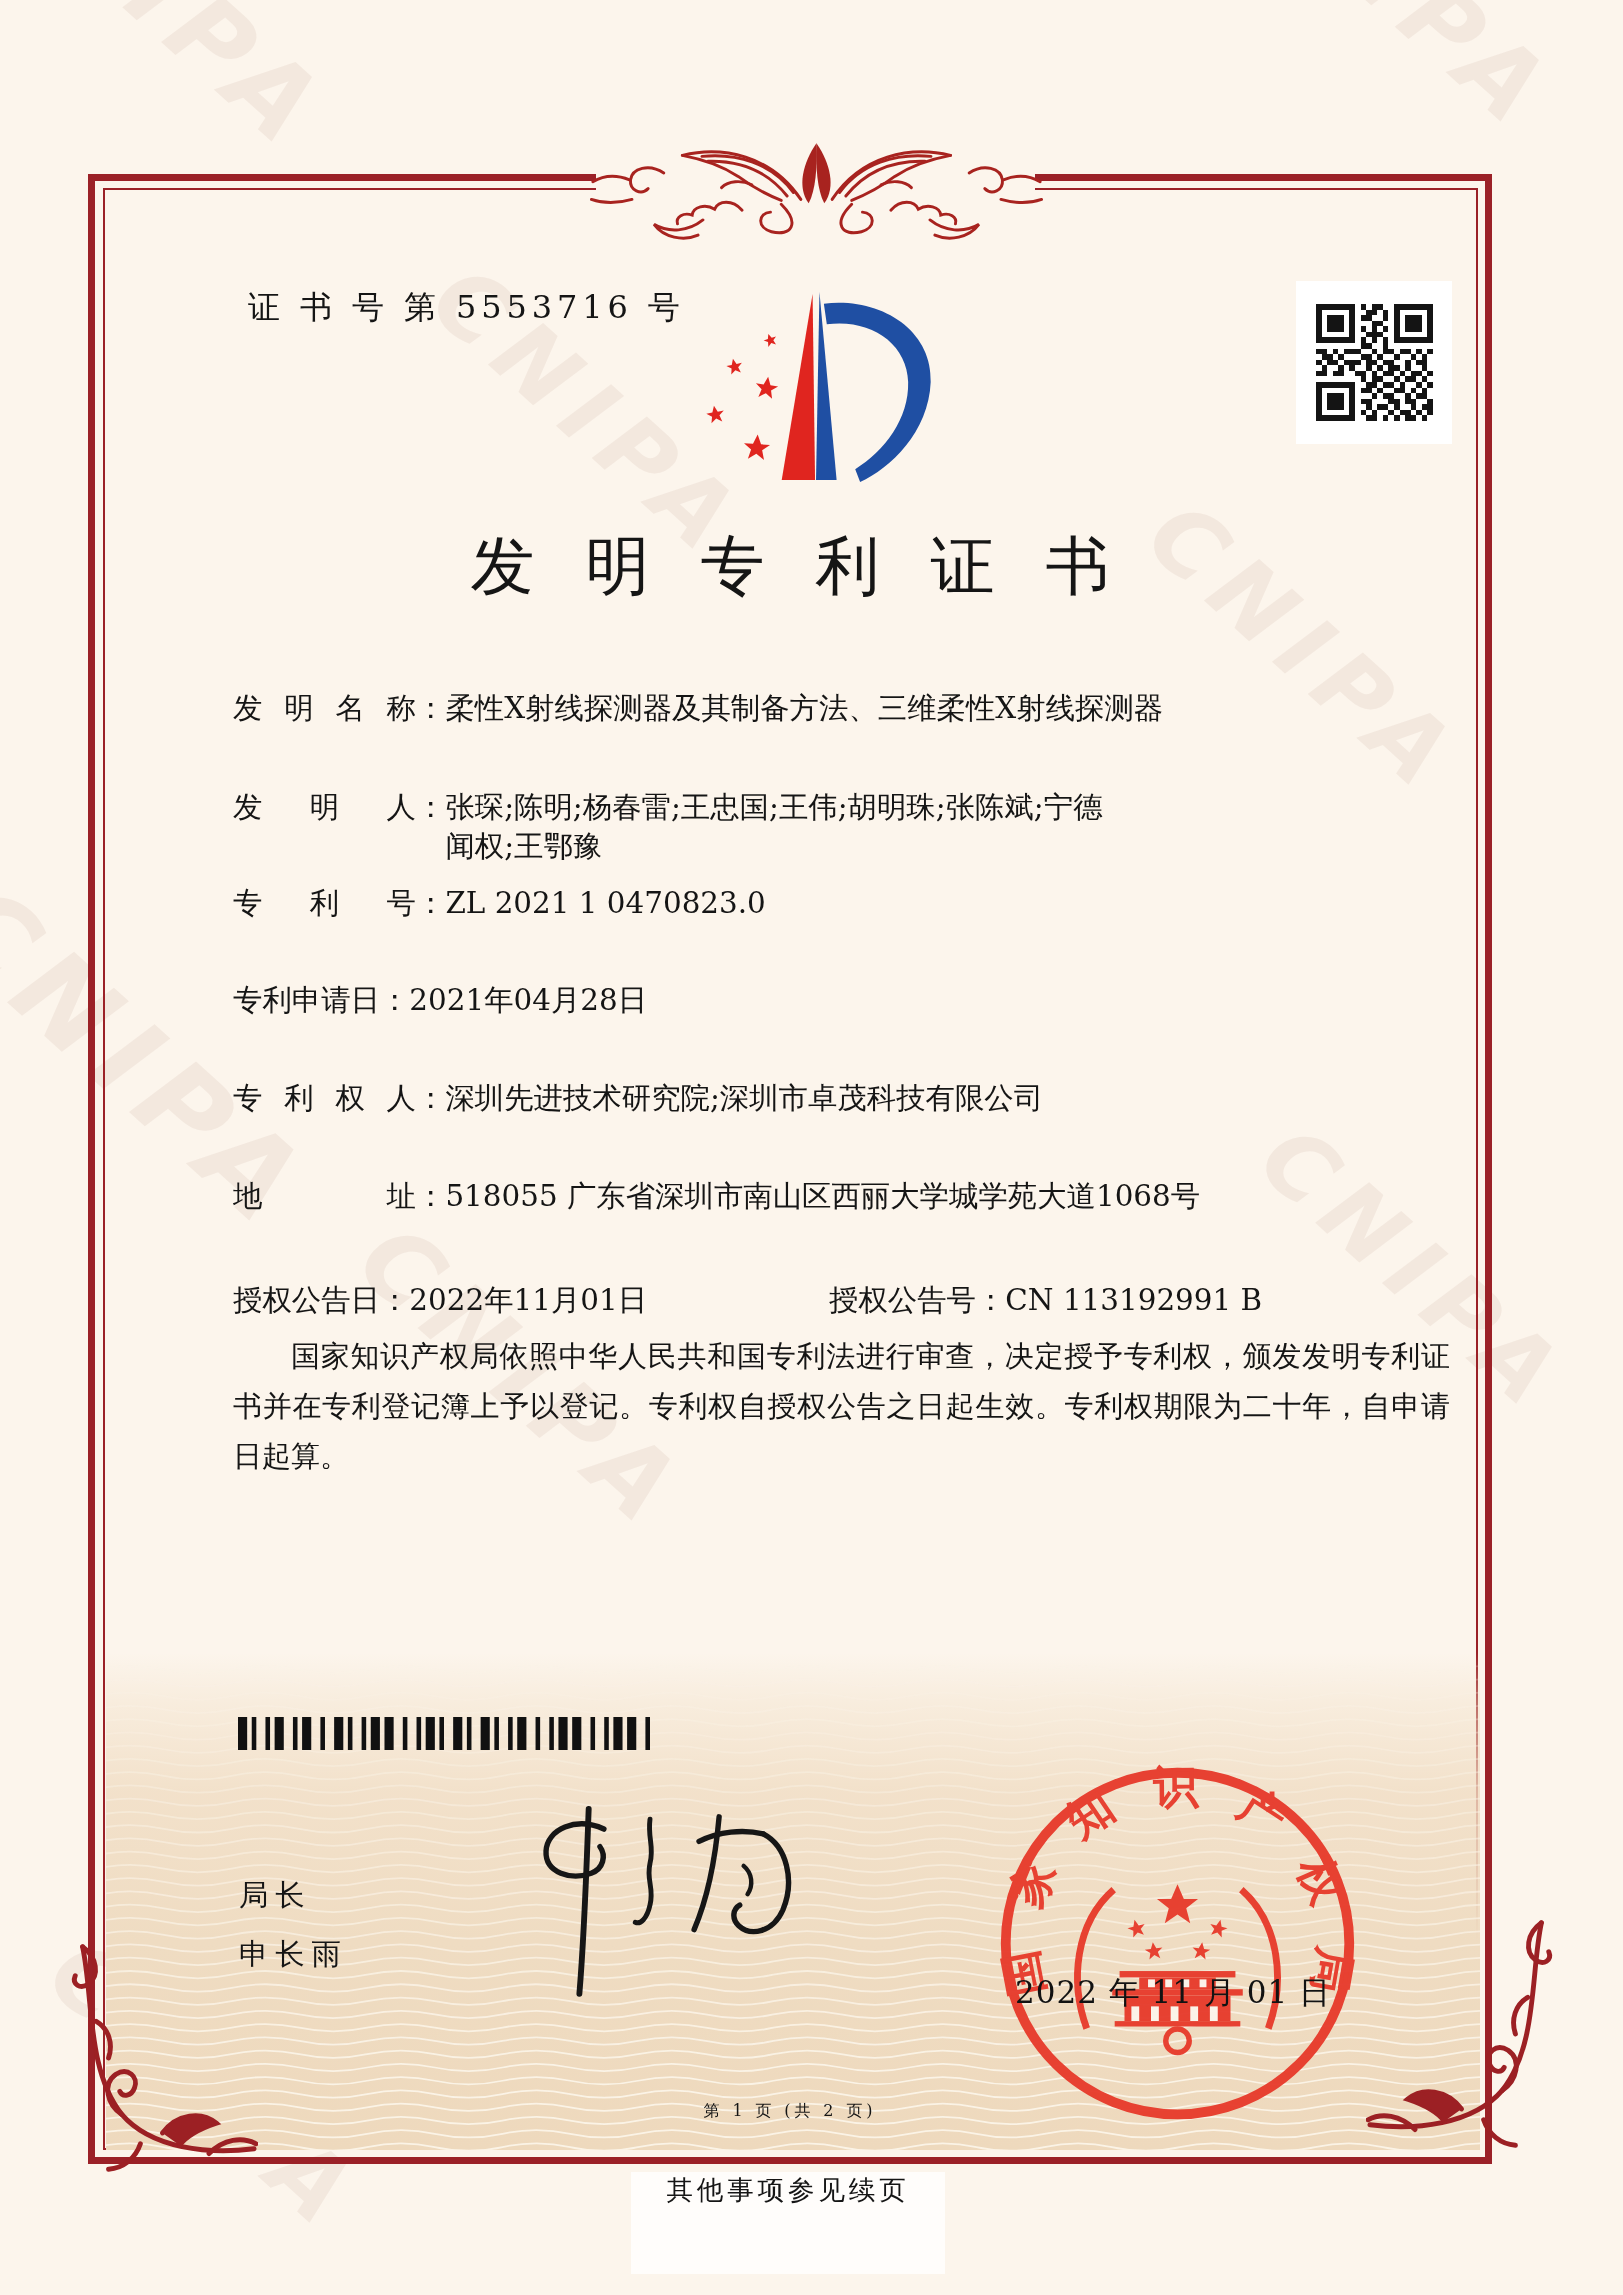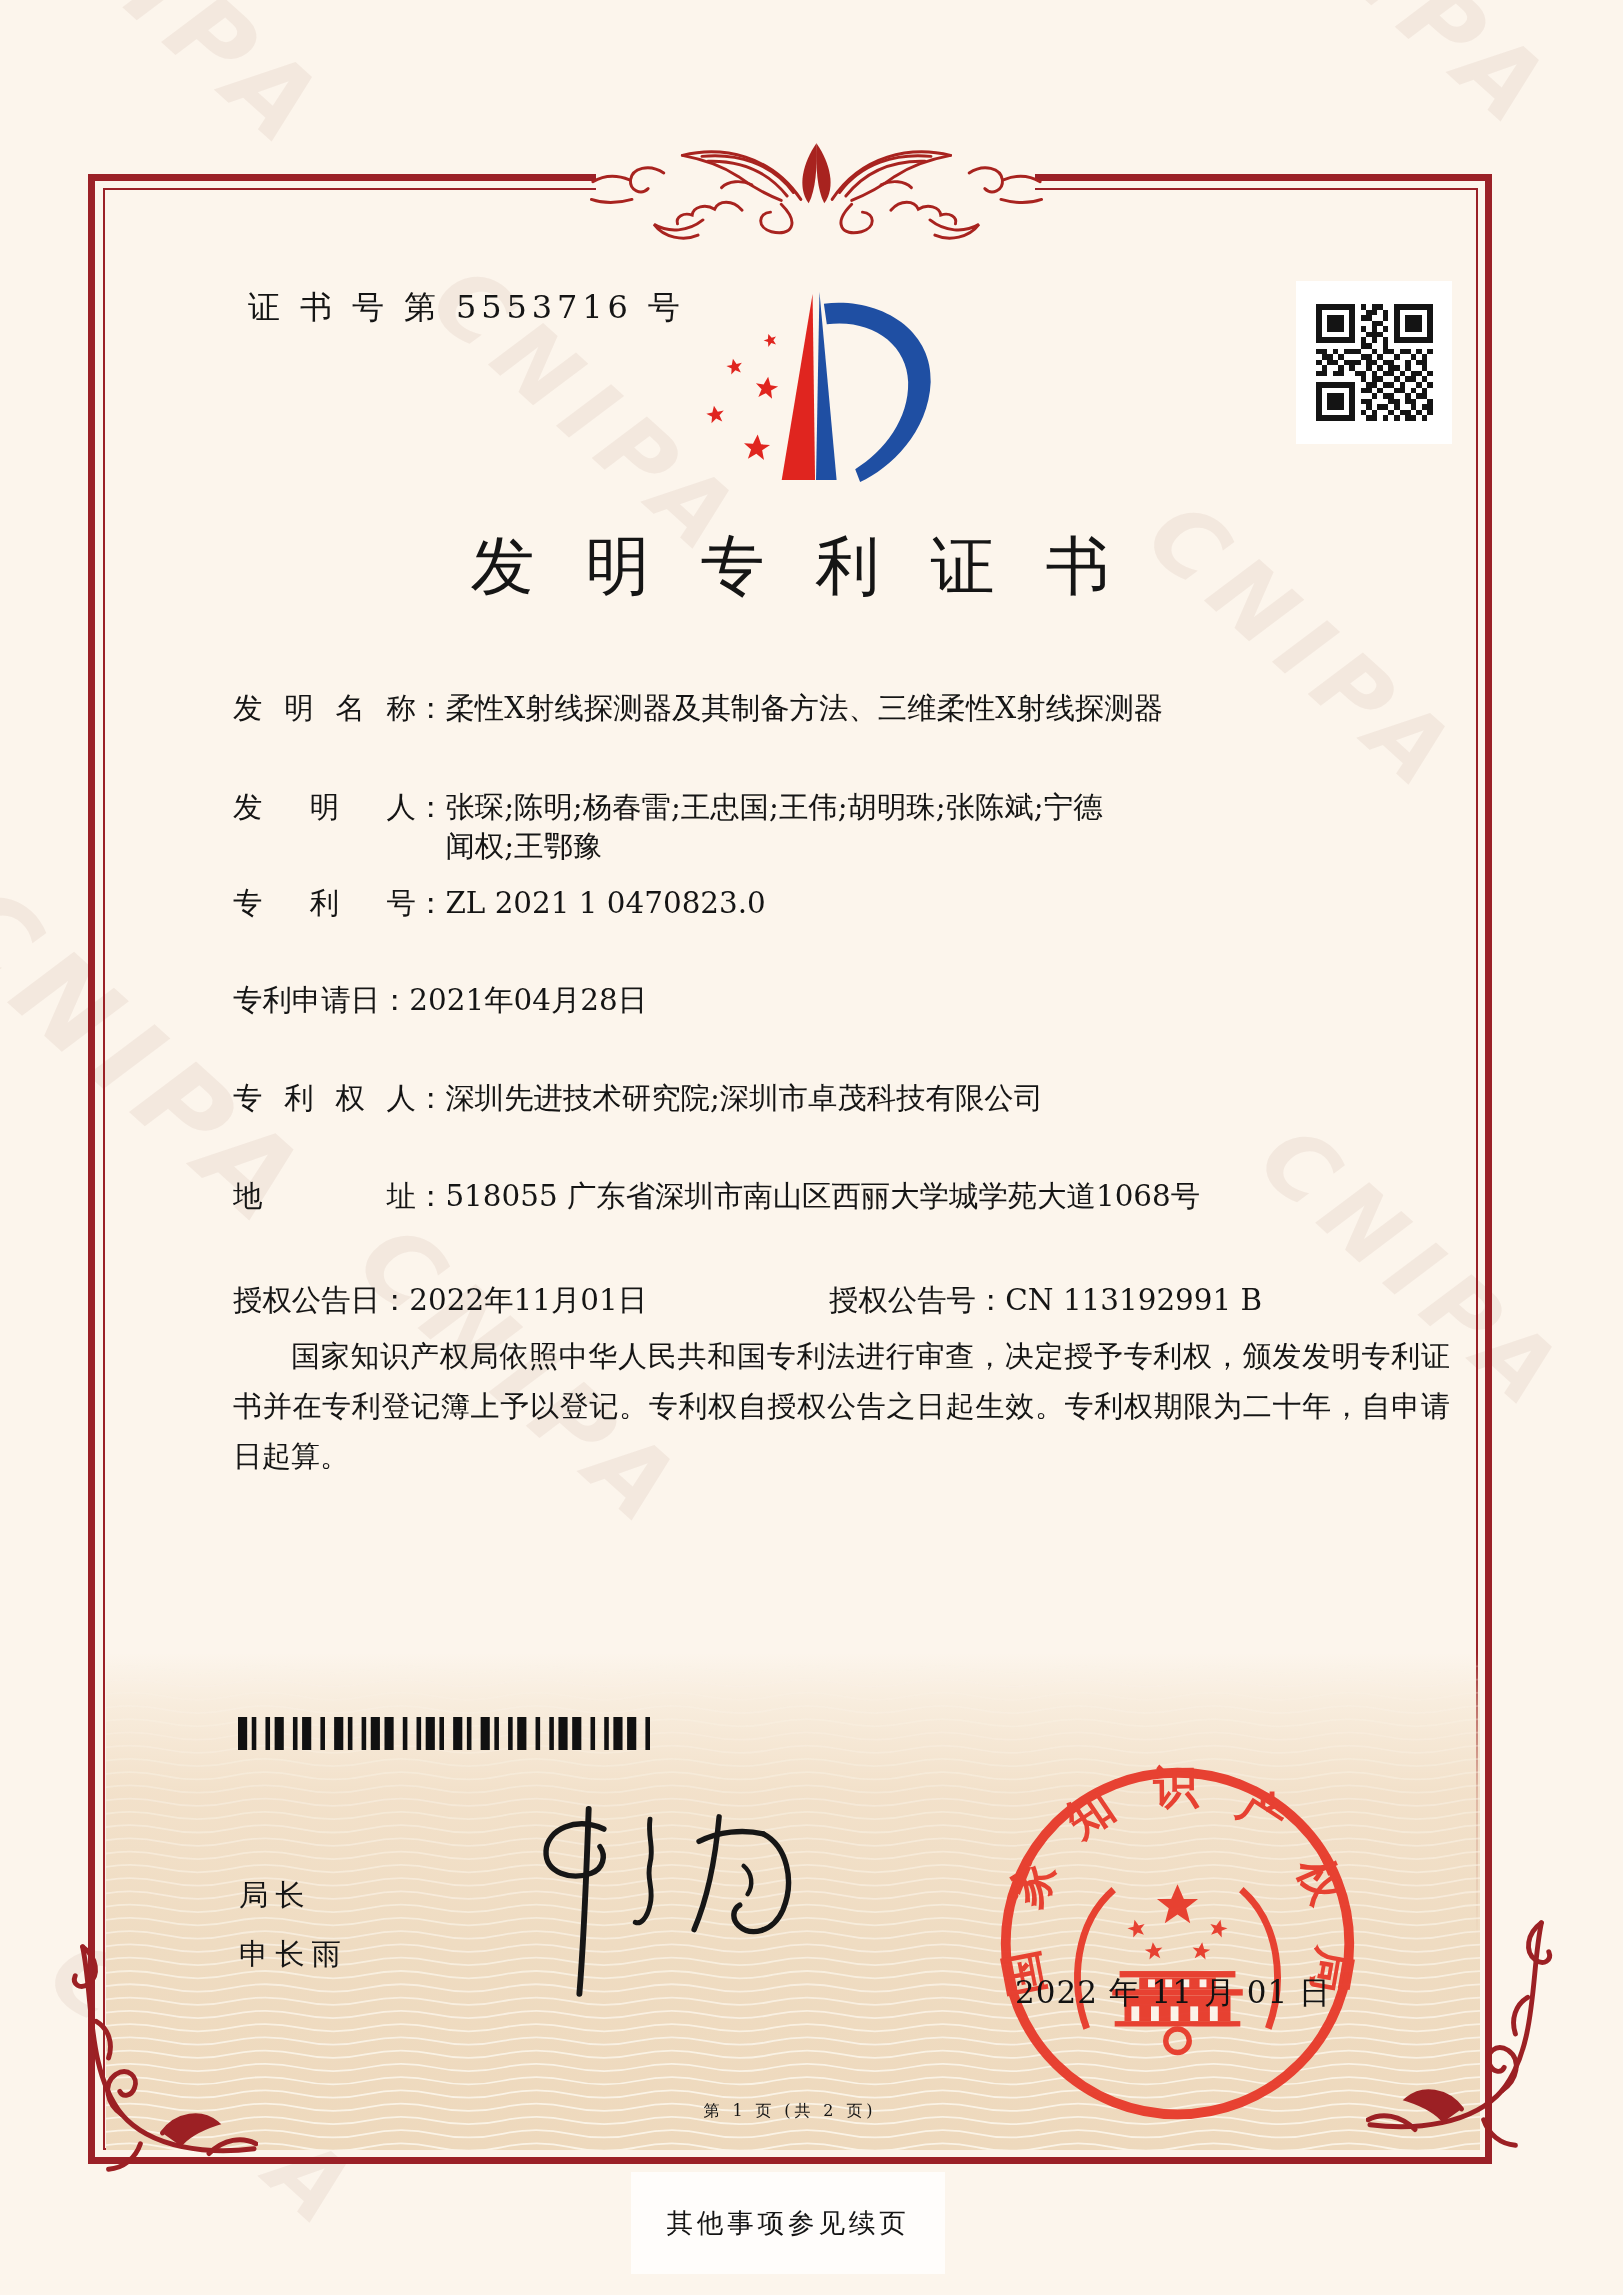--- a/index.html
+++ b/index.html
@@ -58,21 +58,21 @@
   #barcode{left:238px;top:1717px;width:412px;height:33px;z-index:4}
   #barcode svg{width:100%;height:100%}
   .hei{font-family:Liberation Serif, serif}
   #director-title{left:239px;top:1876px;font-size:29.4px;letter-spacing:6.9px;z-index:4}
   #director-name{left:239px;top:1935px;font-size:29.4px;letter-spacing:6.9px;z-index:4}
   #autograph{left:488px;top:1782px;width:373px;height:228px;z-index:4}
   #seal{left:991px;top:1761px;width:373px;height:372px;z-index:4;opacity:.95}
   #seal-date{left:1015px;top:1972px;font-size:31px;letter-spacing:1px;z-index:5;white-space:nowrap;color:#121212}
   #page-no{left:88px;top:2101px;width:1404px;text-align:center;font-size:16px;letter-spacing:3.9px;z-index:4}
   #note-box{left:631px;top:2172px;width:314px;height:102px;background:#fffdfb;z-index:3;
-    display:flex;align-items:center;justify-content:center}
+    display:flex;align-items:flex-start;justify-content:center}
   #note-box span{font-size:26.5px;letter-spacing:3.9px}
 </style>
 </head>
 <body>
 
 <div class="wm" style="left:-49px;top:-69px;font-size:103px">CNIPA</div>
 <div class="wm" style="left:1193px;top:-79px;font-size:98px">CNIPA</div>
 <div class="wm" style="left:398px;top:358px;font-size:93px">CNIPA</div>
 <div class="wm" style="left:1114px;top:594px;font-size:93px">CNIPA</div>
 <div class="wm" style="left:-98px;top:991px;font-size:113px">CNIPA</div>

